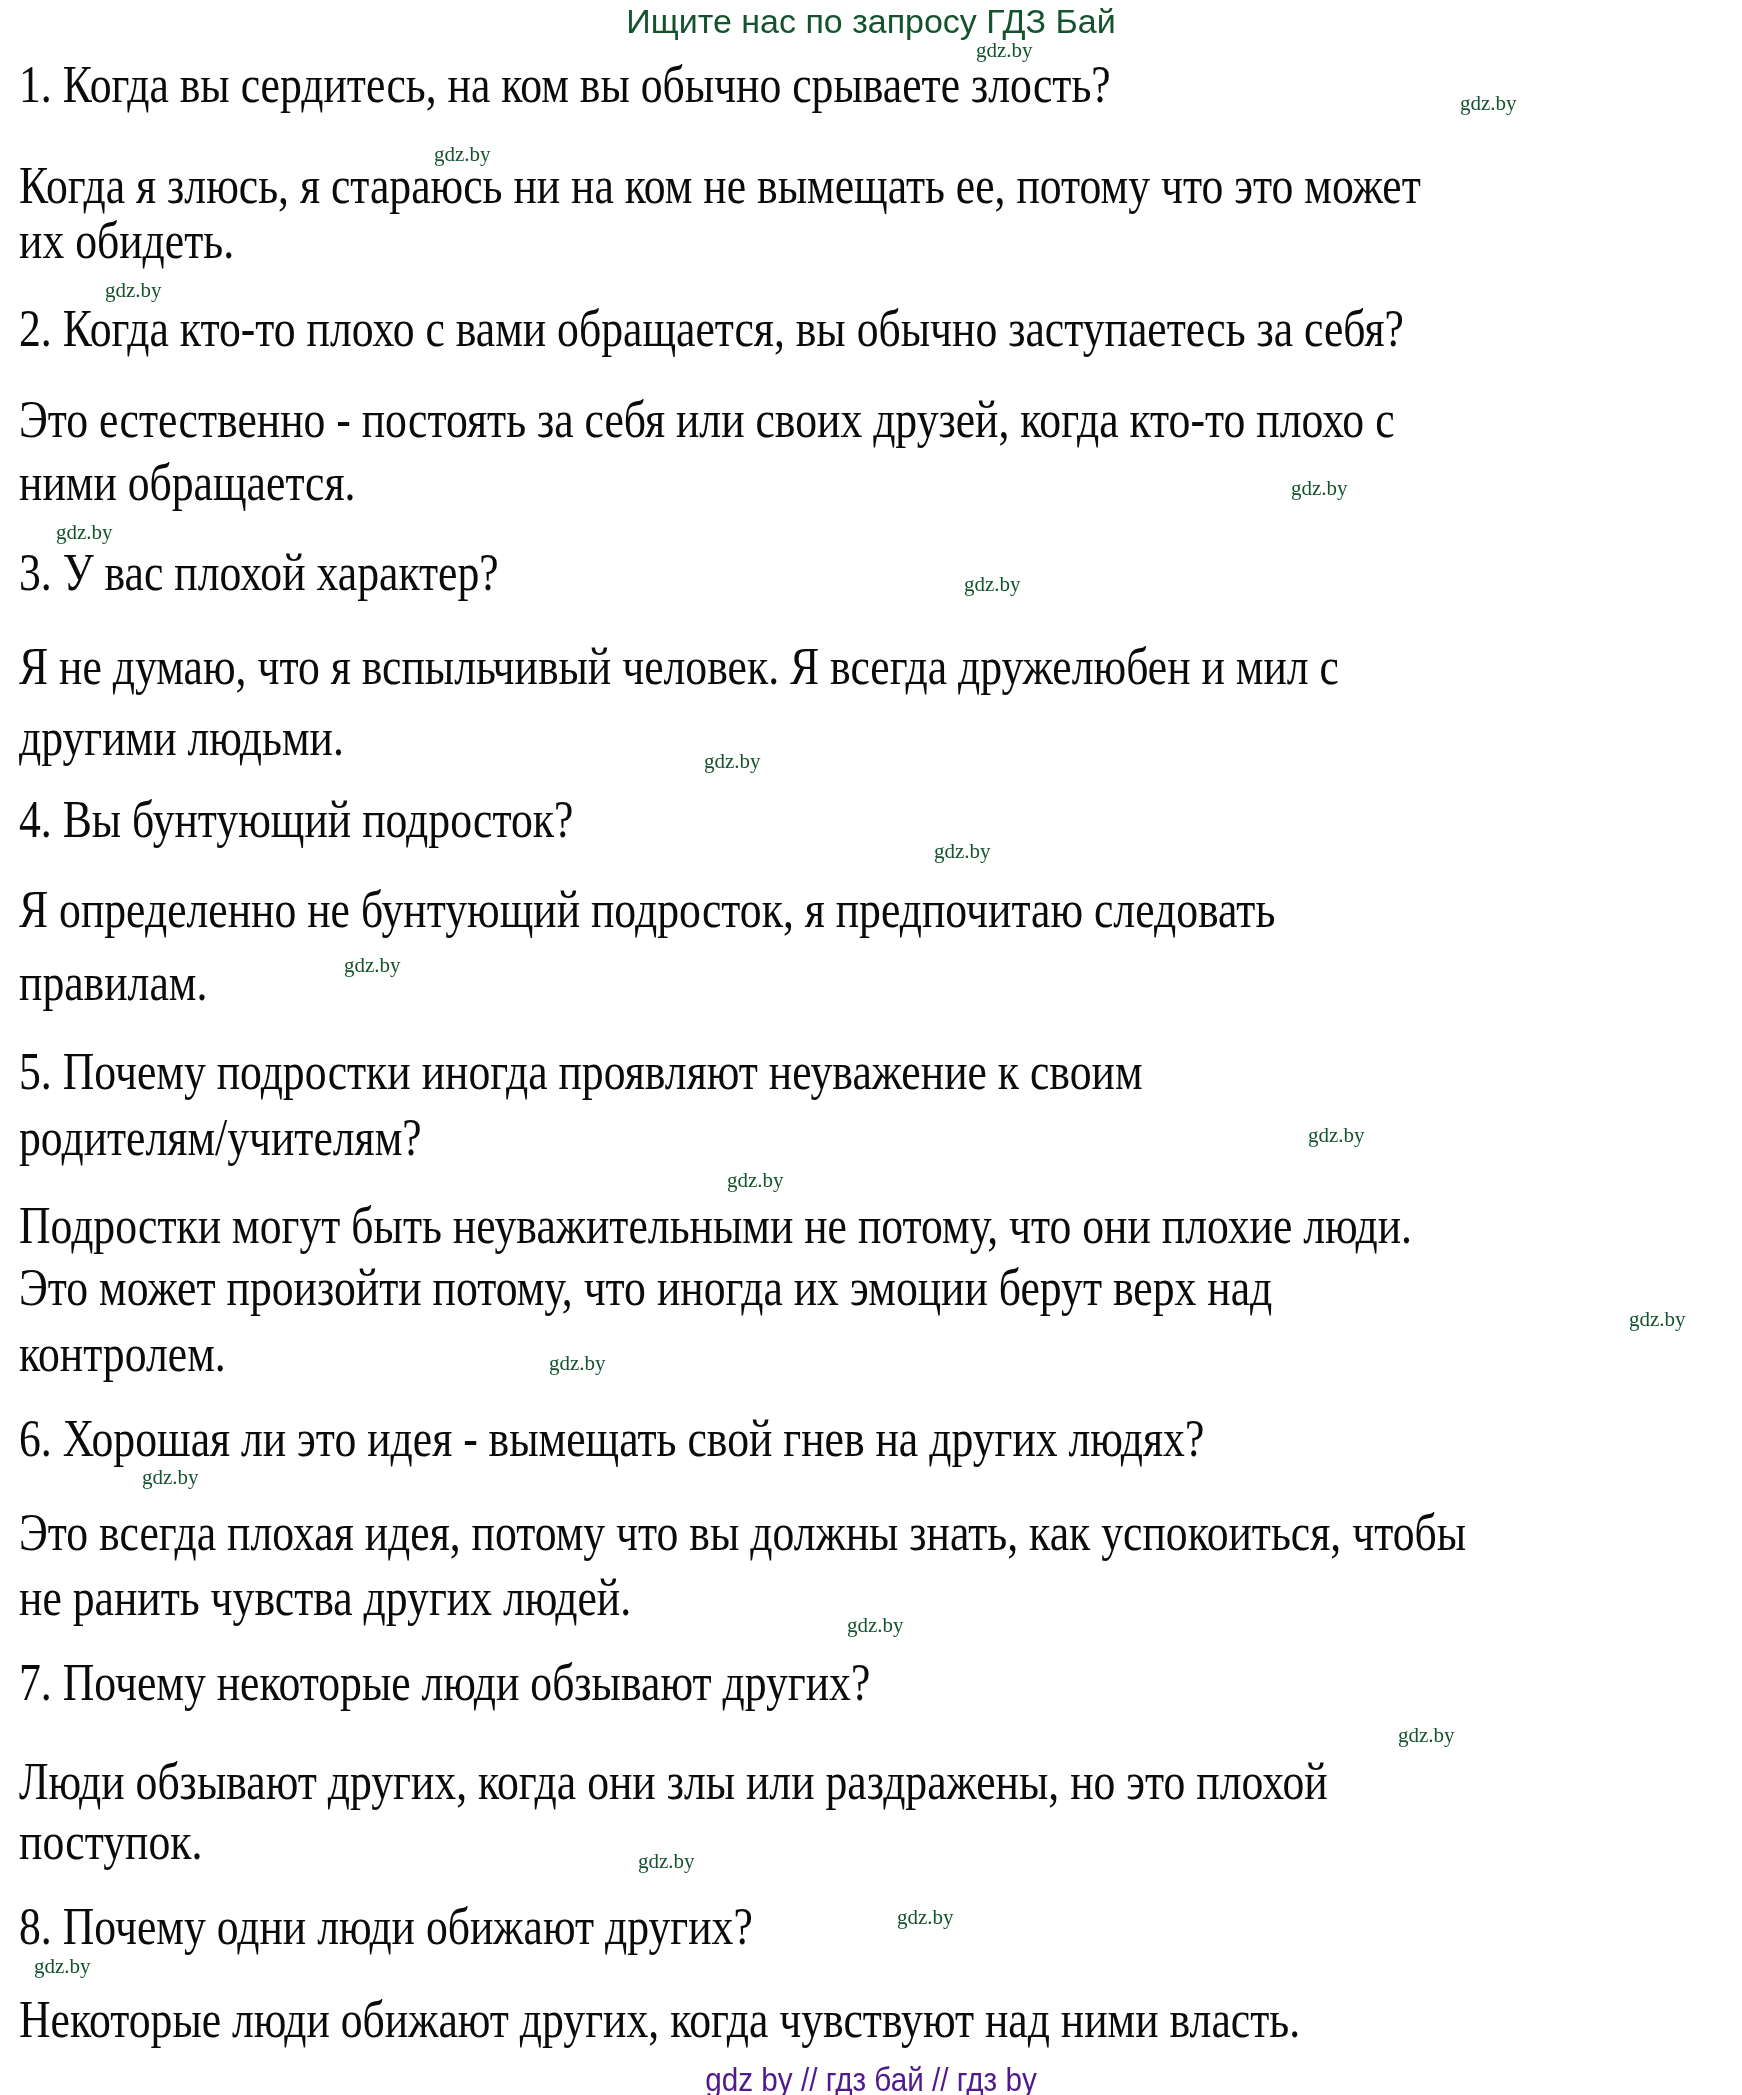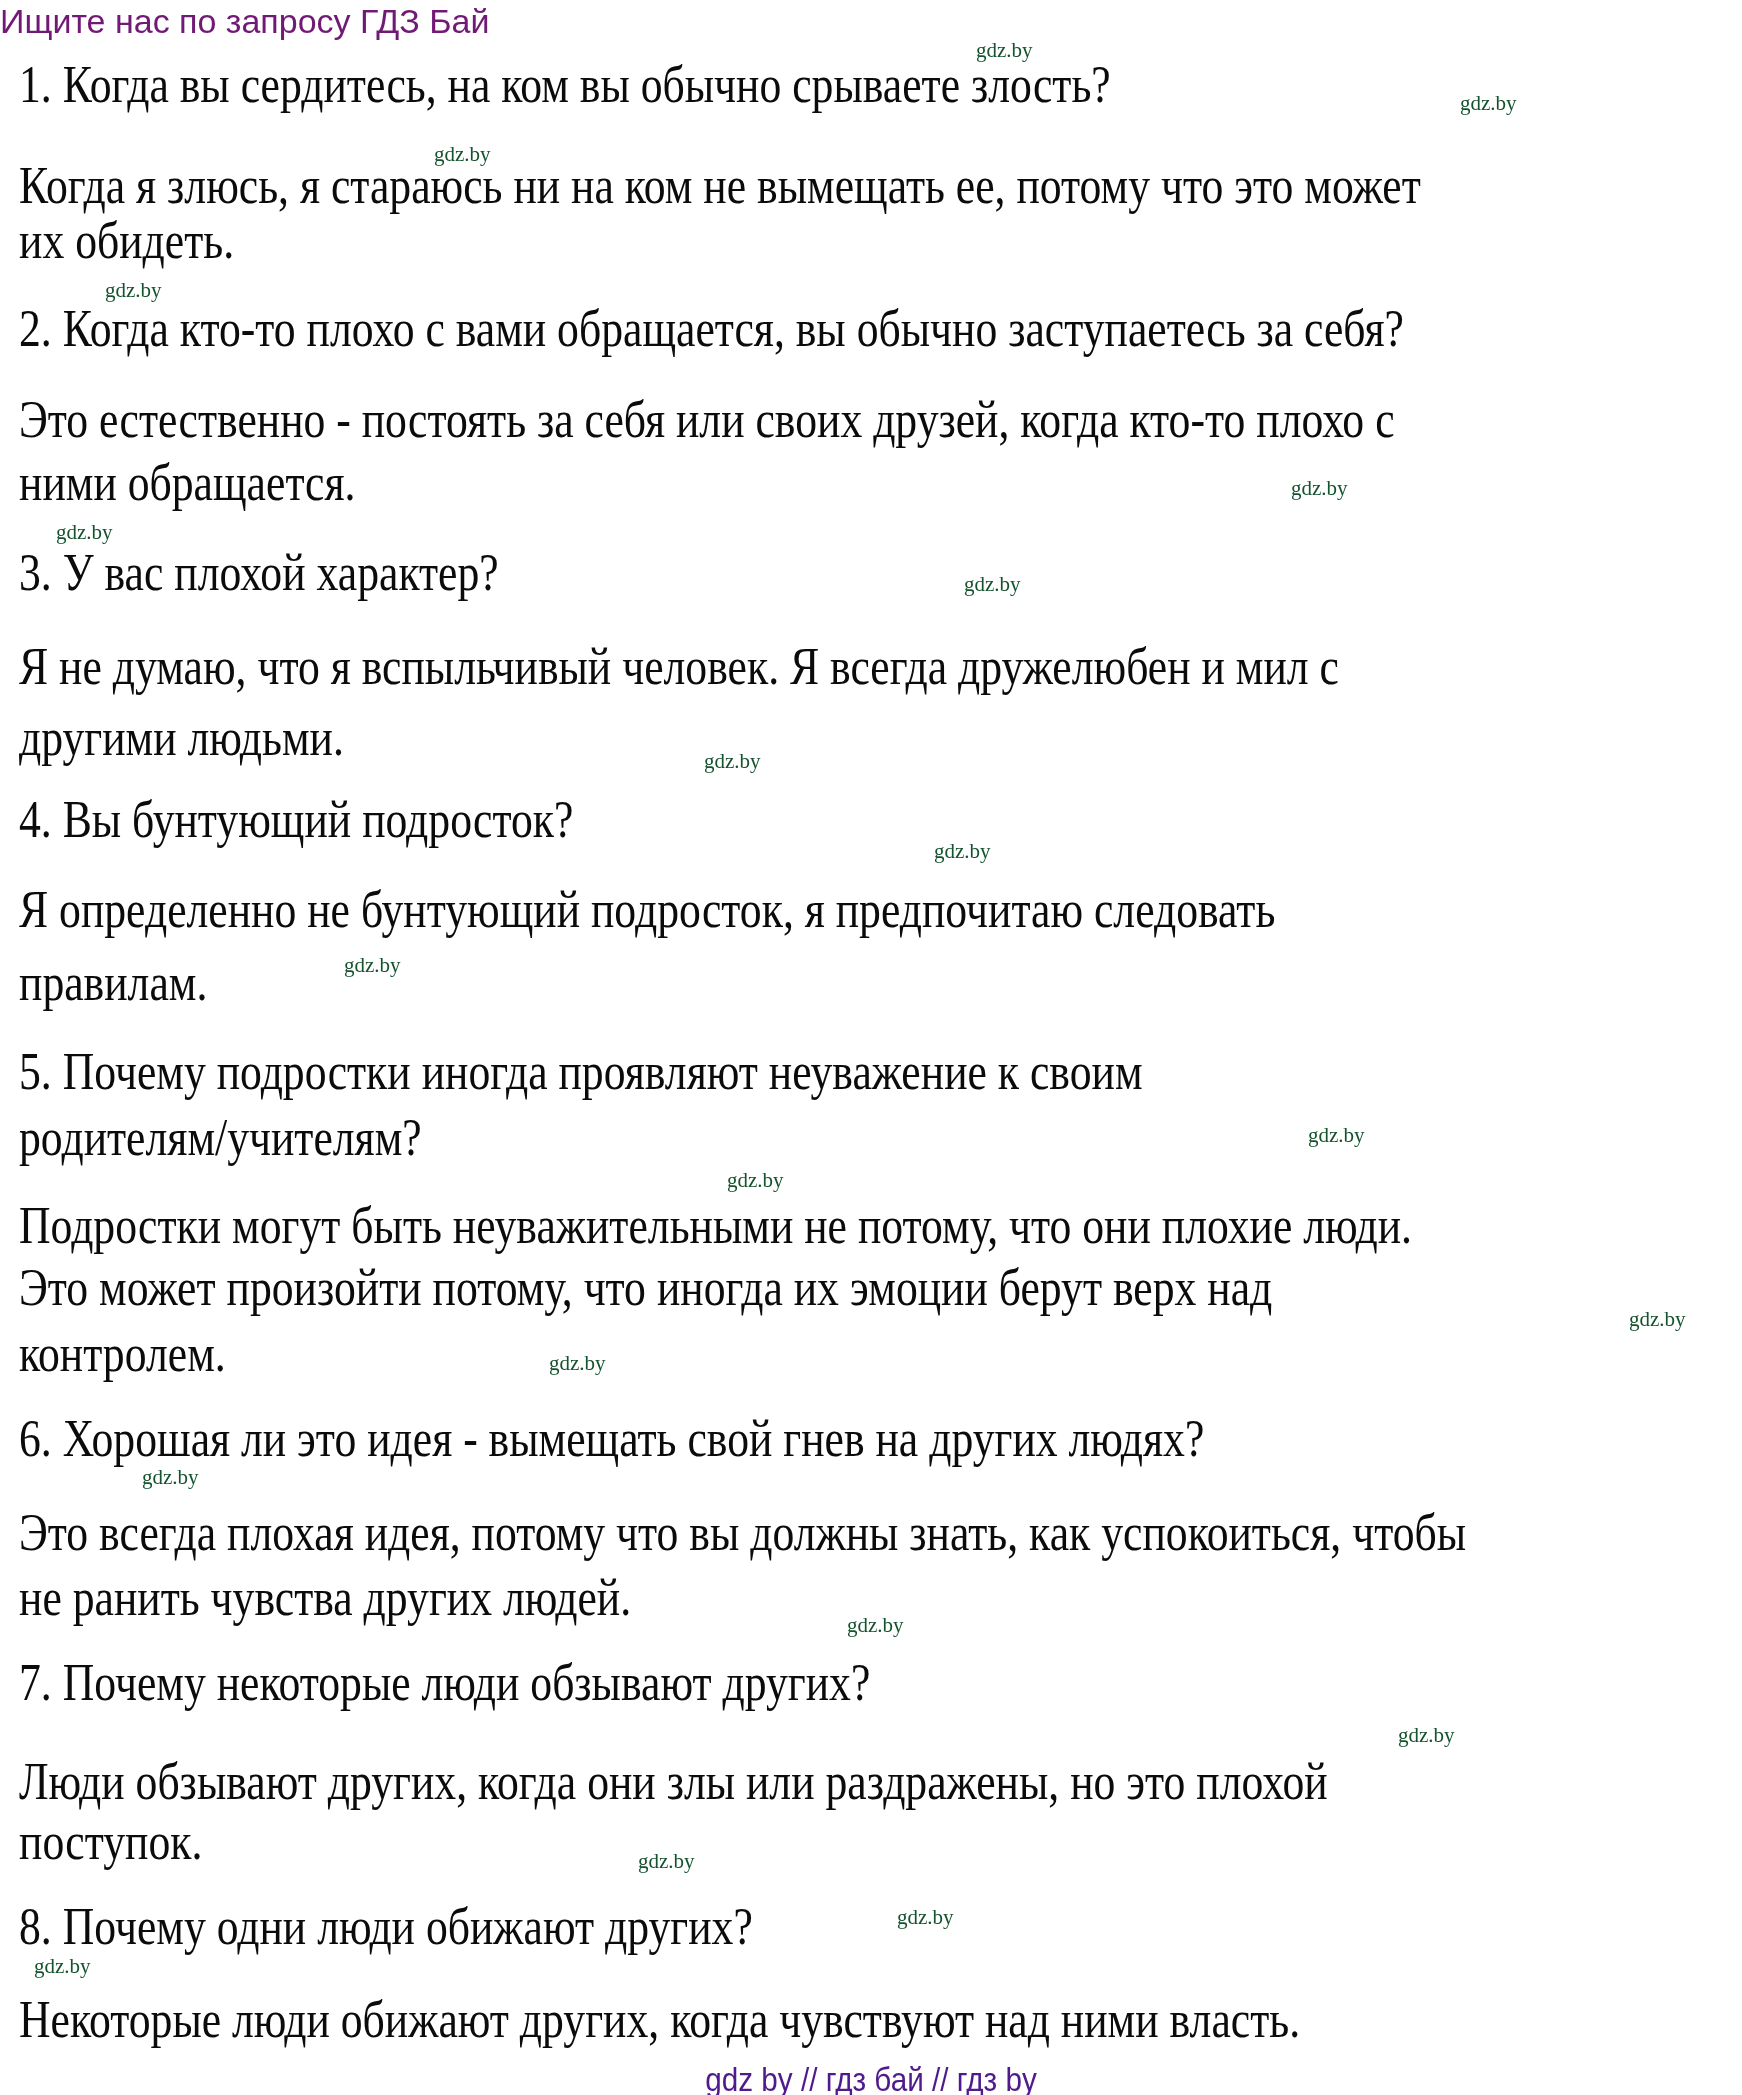--- a/index.html
+++ b/index.html
@@ -7,25 +7,25 @@
     position:relative;
     width:1742px;
     height:2096px;
     background:#ffffff;
     overflow:hidden;
     font-family:"Liberation Serif", serif;
   }
   .promo{
     position:absolute;
     top:3.4px;left:0;width:100%;
-    text-align:left;
+    text-align:center;
     font-family:"Liberation Sans", sans-serif;
     font-size:34px;
     font-weight:500;
-    color:#701a75;
+    color:#14532d;
     line-height:1.1;
     white-space:nowrap;
   }
   .tl{
     position:absolute;
     left:19px;
     font-family:"Liberation Serif", serif;
     font-size:52px;
     line-height:1;
     color:#0b0b0b;

